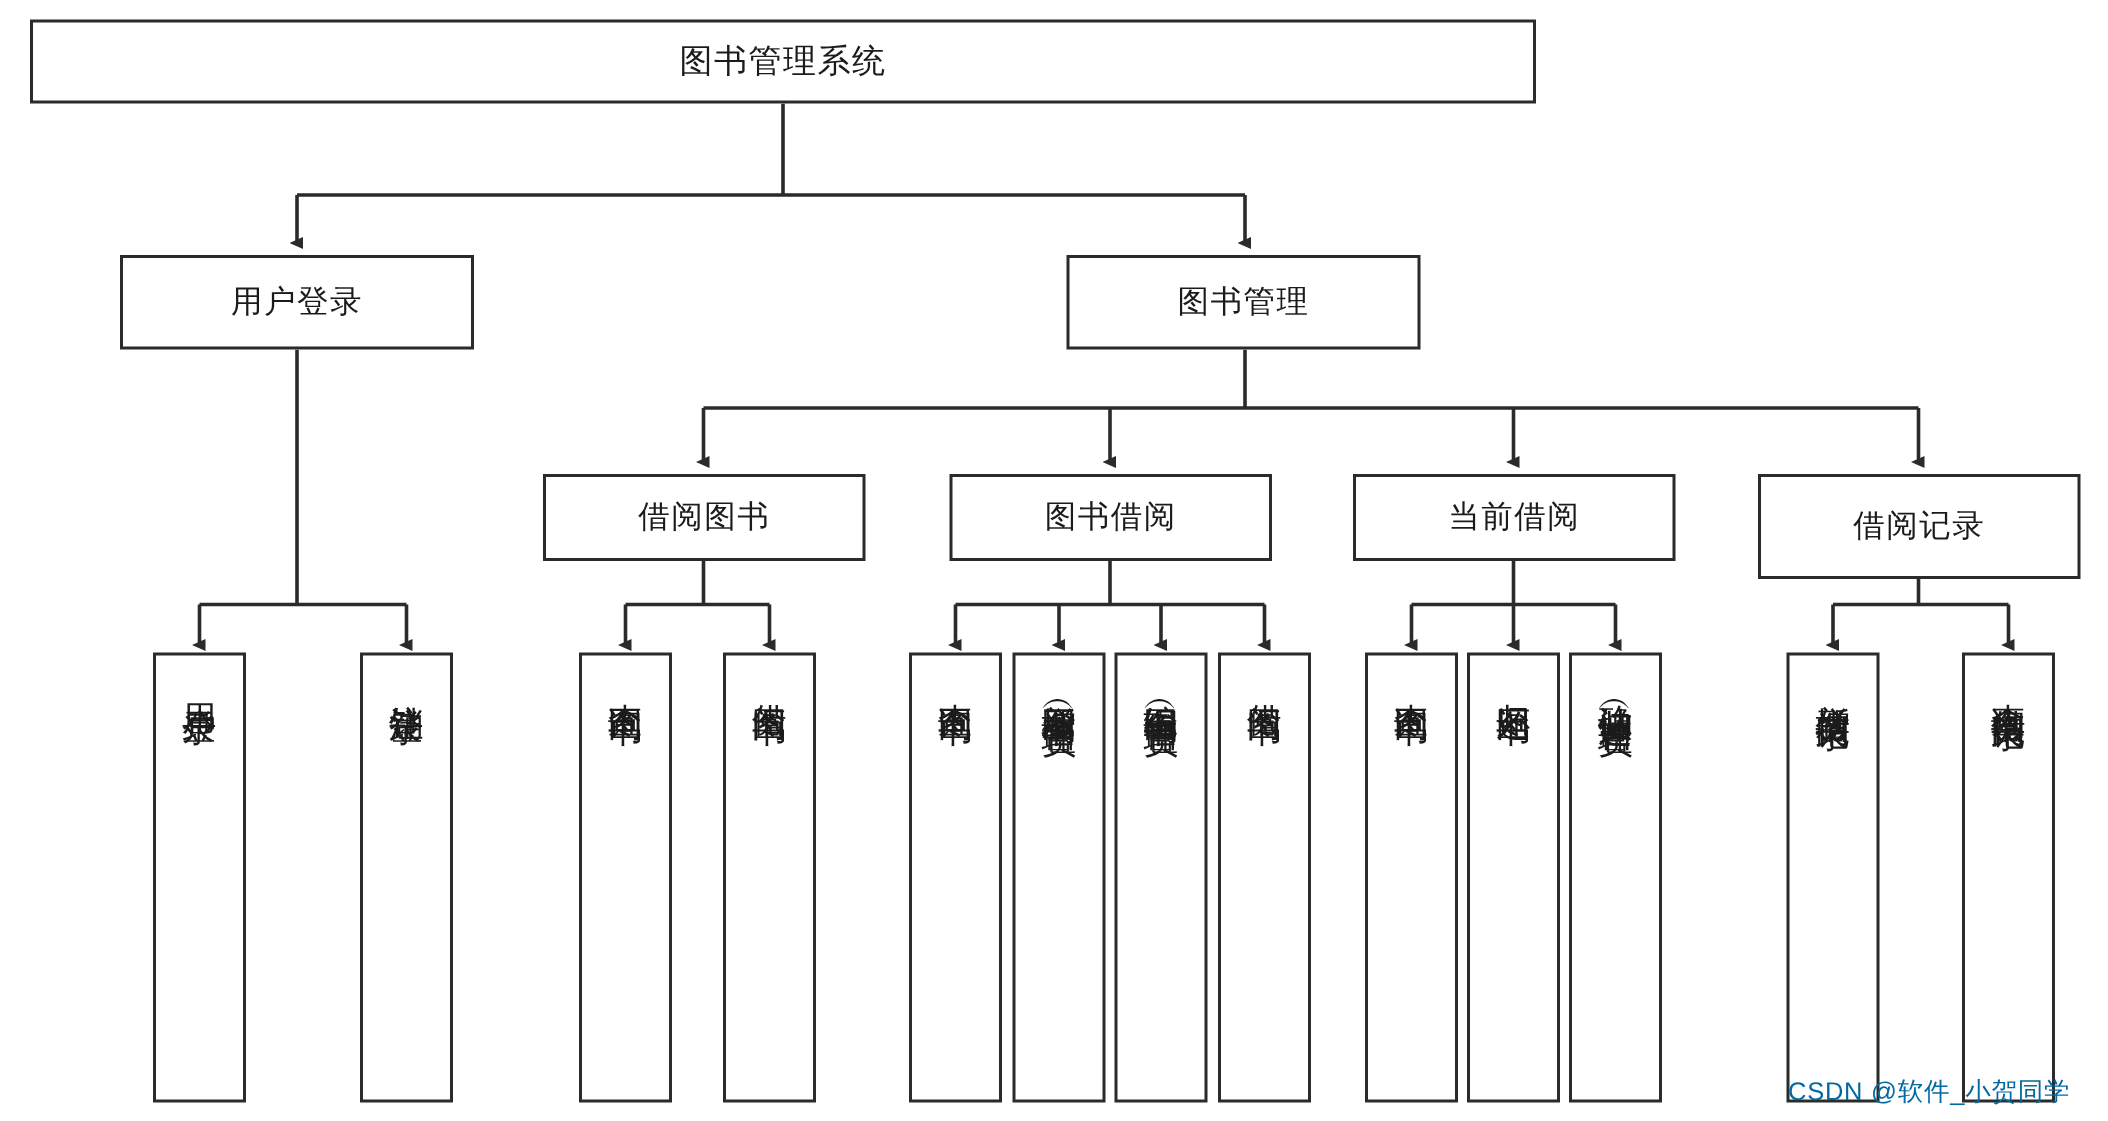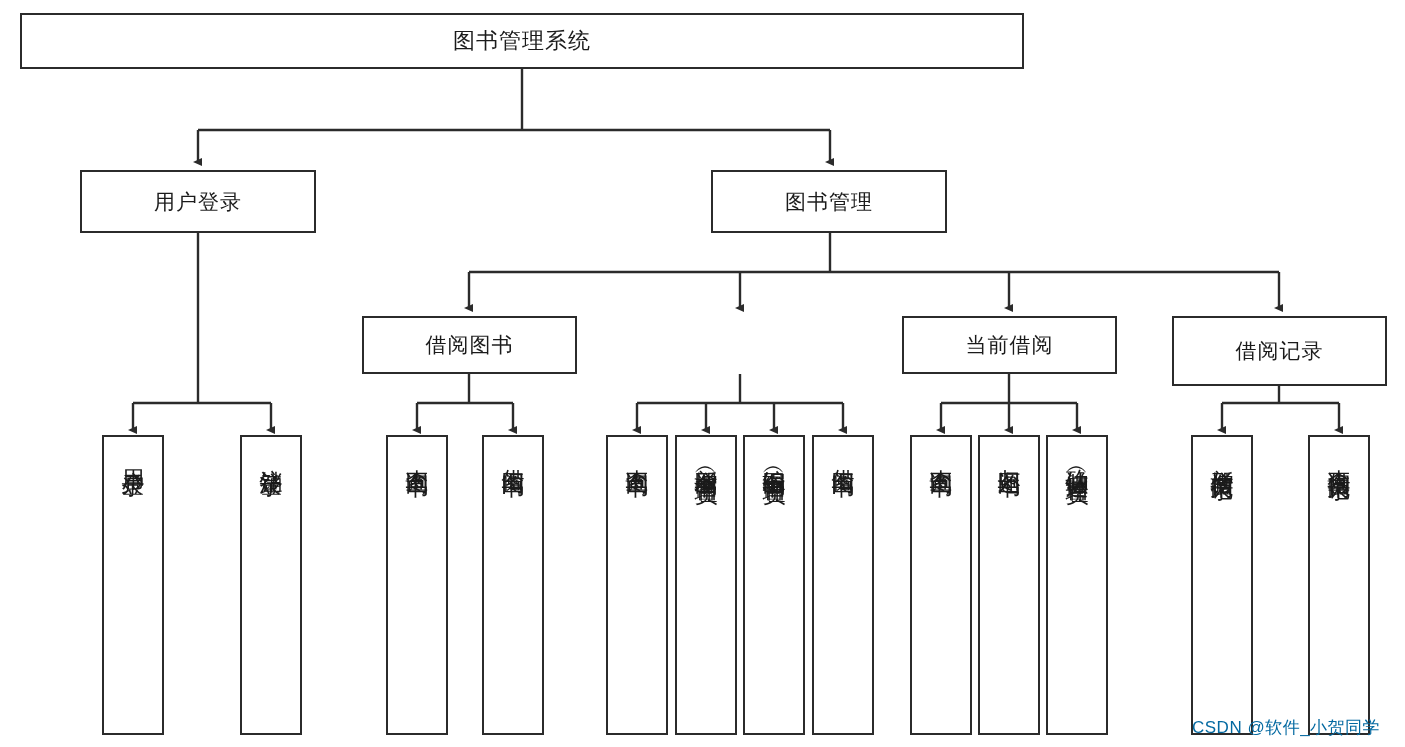--- a/index.html
+++ b/index.html
@@ -131,20 +131,23 @@
   <div class="node node-h" style="left:80px; top:170px; width:236px; height:63px;">
     <span>用户登录</span>
   </div>
   <div class="node node-h" style="left:711px; top:170px; width:236px; height:63px;justify-content:center;">
     <span>图书管理</span>
   </div>
 
   <div class="node node-h" style="left:362px; top:316px; width:215px; height:58px;">
     <span>借阅图书</span>
   </div>
+  <div class="node node-h" style="left:633px; top:316px; width:215px; height:58px;">
+    <span>图书借阅</span>
+  </div>
   <div class="node node-h" style="left:902px; top:316px; width:215px; height:58px;">
     <span>当前借阅</span>
   </div>
   <div class="node node-h" style="left:1172px; top:316px; width:215px; height:70px;">
     <span>借阅记录</span>
   </div>
 
   <div class="node node-v" style="left:102px; top:435px; width:62px; height:300px;">
     <span class="vtext">用户登录</span>
   </div>

